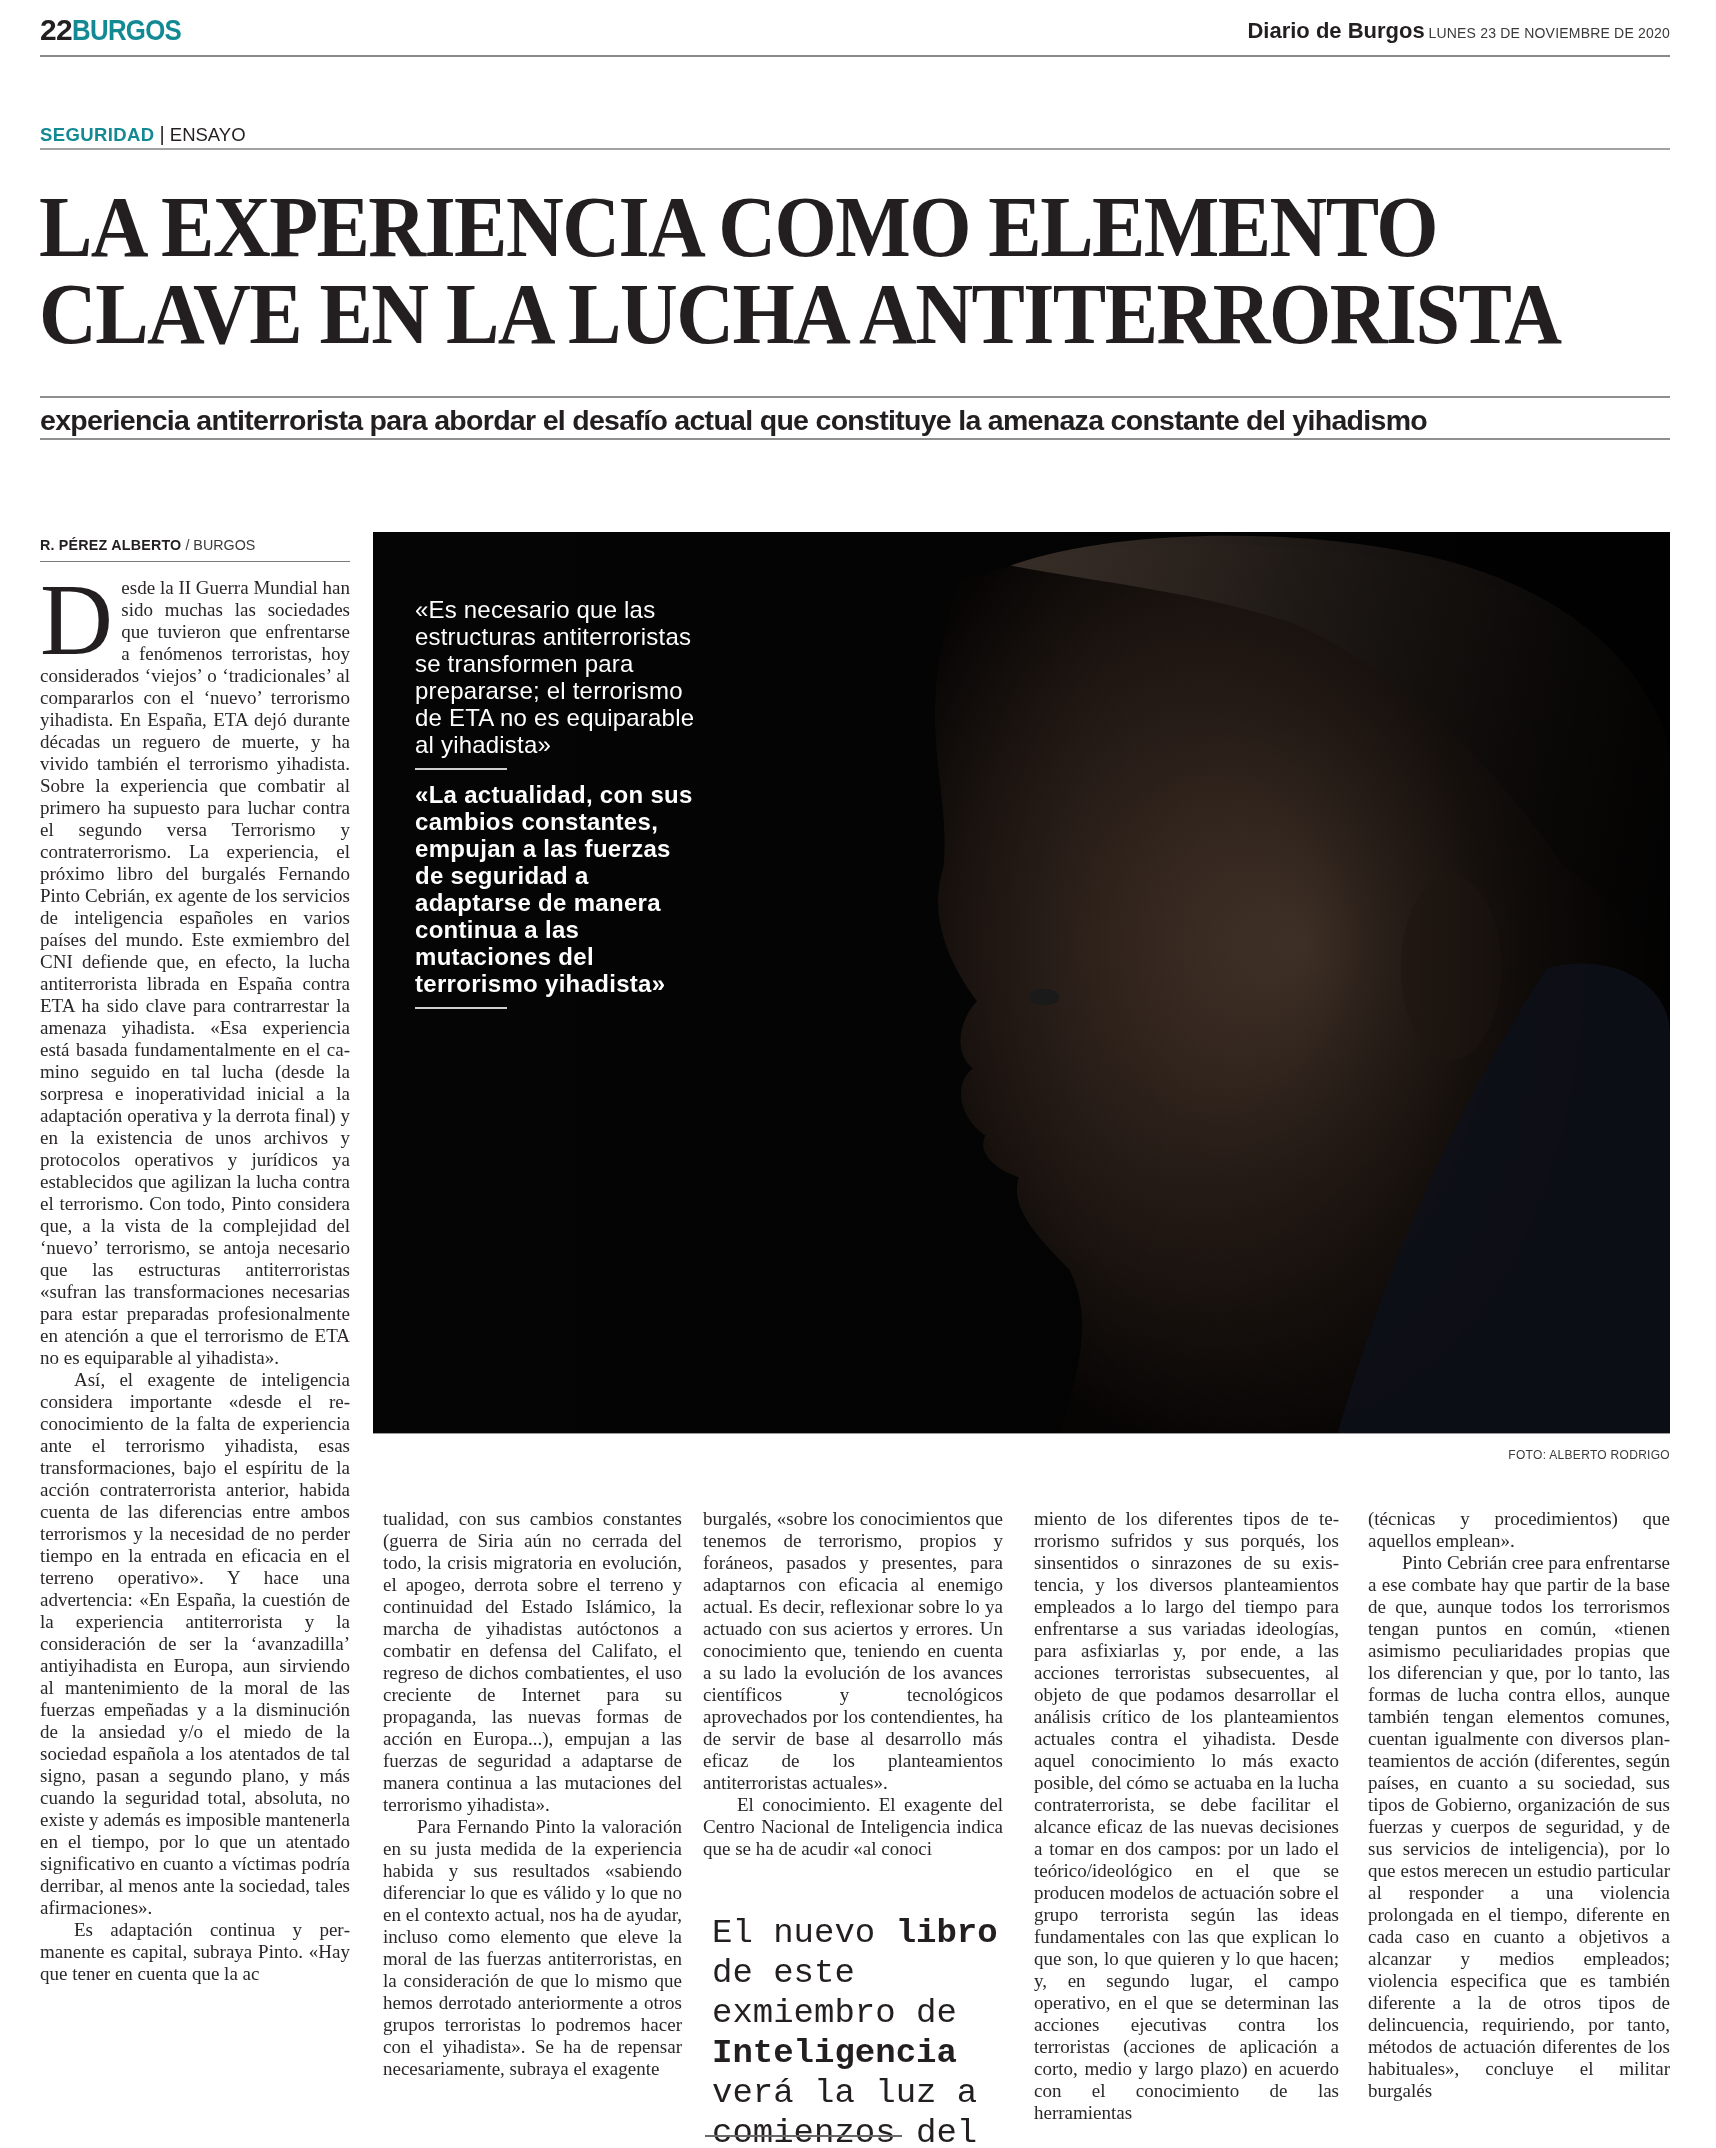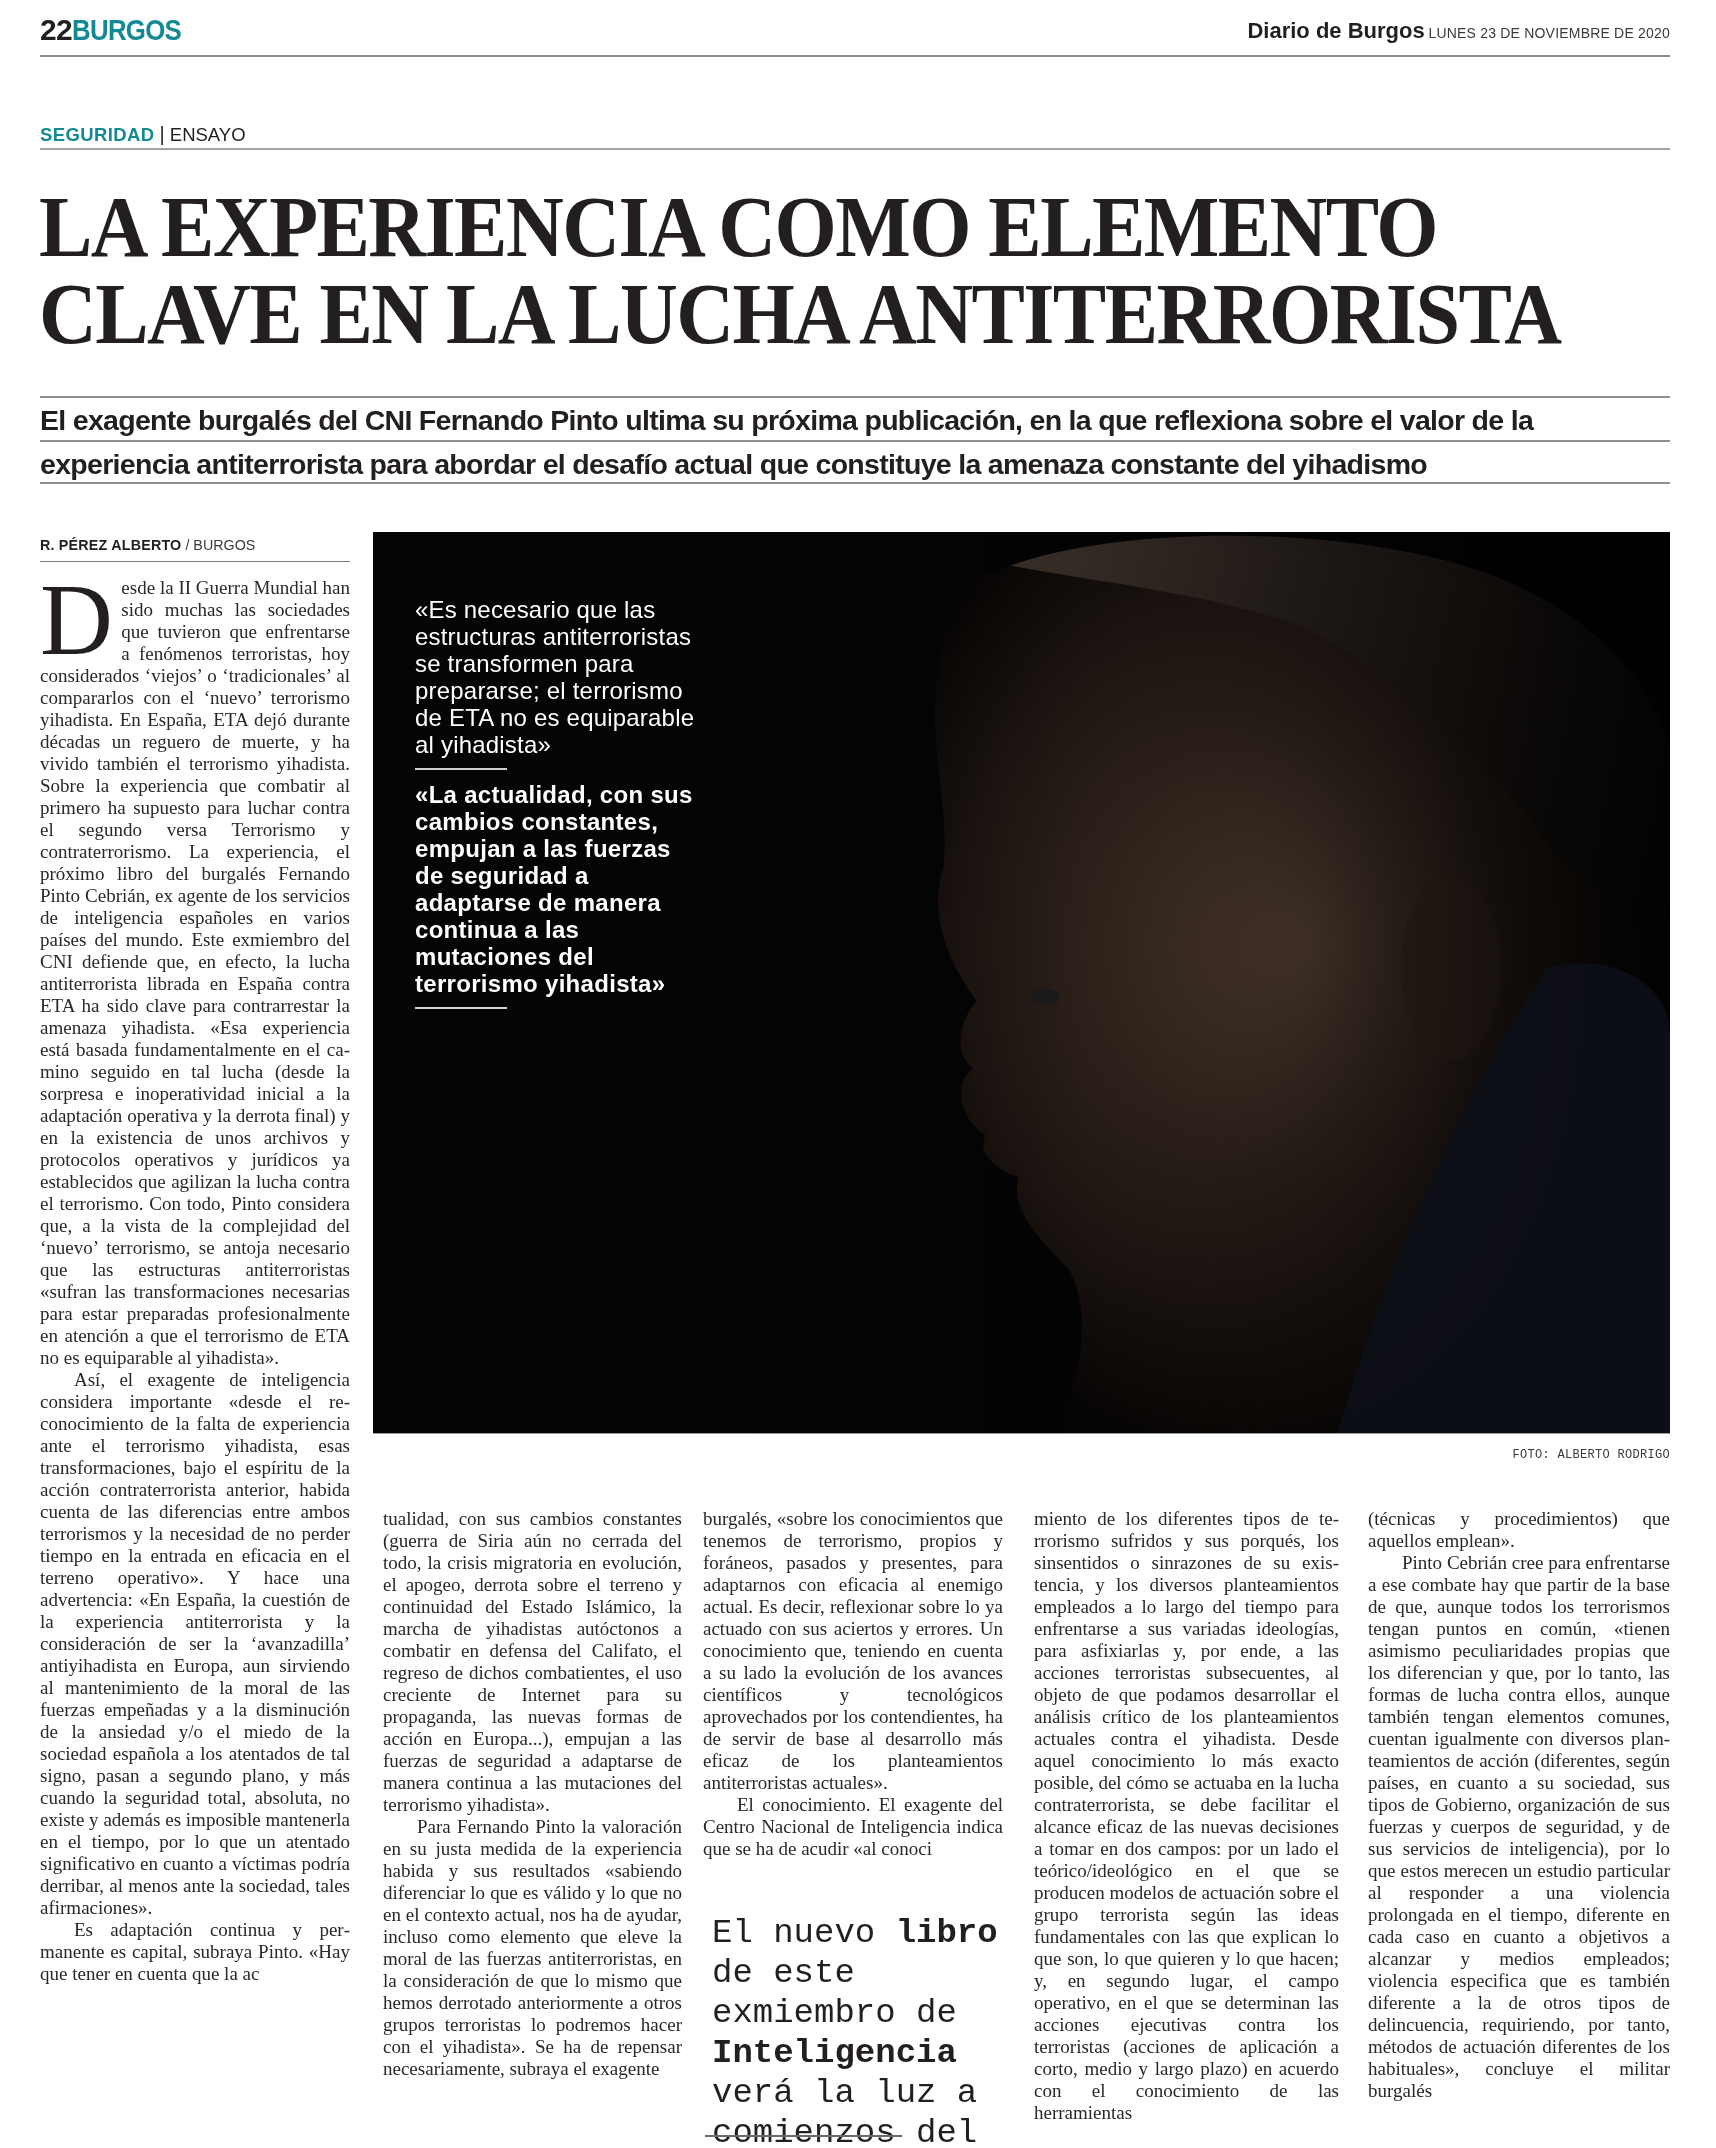--- a/index.html
+++ b/index.html
@@ -47,21 +47,21 @@
 
   .dropcap { float: left; font-size: 101px; line-height: 77px; margin: 5px 8.4px 0 0; color: #231f20; }
 
   
   .photo { position: absolute; left: 373px; top: 532px; width: 1297px; height: 902px; background: #050505; overflow: hidden; border-bottom: 1.7px solid #9a9a9a; }
   .photo .portrait { position: absolute; left: 0; top: 0; width: 100%; height: 100%; }
   .pull-quotes { position: absolute; left: 42px; top: 64px; width: 285px; color: #ffffff; font-family: "Liberation Sans", "DejaVu Sans", sans-serif; }
   .pq-light { font-size: 24px; line-height: 27px; font-weight: normal; letter-spacing: 0.2px; }
   .pq-bold { font-size: 24px; line-height: 27px; font-weight: bold; letter-spacing: 0.3px; margin-top: 11.7px; }
   .pq-rule { width: 92px; height: 1.7px; background: #cfcfcf; margin-top: 10px; }
-  .credit { position: absolute; right: 47px; top: 1448px; font-family: Liberation Mono, monospace; font-size: 12px; color: #3a3a3a; letter-spacing: 0.3px; }
+  .credit { position: absolute; right: 47px; top: 1448px; font-family: Liberation Sans, sans-serif; font-size: 12px; color: #3a3a3a; letter-spacing: 0.3px; }
 
   
   .feature { position: absolute; left: 712px; top: 1913px; width: 302px; font-family: Liberation Mono, monospace; font-size: 34px; line-height: 40px; color: #231f20; }
   .feature b { font-weight: bold; }
   .feature-rule { position: absolute; left: 705px; top: 2135px; width: 197px; height: 1.7px; background: #6a6a6a; }
 </style>
 </head>
 <body>
 
 <header class="page-header">
@@ -77,21 +77,20 @@
 <div class="kicker">
   <span class="tag">SEGURIDAD</span><span class="sep">|</span><span class="sub">ENSAYO</span>
 </div>
 
 <h1 class="headline">
   <div>LA EXPERIENCIA COMO ELEMENTO</div>
   <div>CLAVE EN LA LUCHA ANTITERRORISTA</div>
 </h1>
 
 <div class="deck">
-  <div class="line">El exagente burgalés del CNI Fernando Pinto ultima su próxima publicación, en la que reflexiona sobre el valor de la</div>
   <div class="line">experiencia antiterrorista para abordar el desafío actual que constituye la amenaza constante del yihadismo</div>
 </div>
 
 <div class="byline">
   <span class="author">R. PÉREZ ALBERTO</span><span class="place"> / </span><span class="place">BURGOS</span>
 </div>
 
 <div class="col col1">
   <p>
     <span class="dropcap">D</span><span>esde la II Guerra Mundial han sido muchas las so­ciedades que tuvieron que enfrentarse a fenómenos terroristas, hoy considerados ‘viejos’ o ‘tradicionales’ al compararlos con el ‘nuevo’ terrorismo yihadista. En España, ETA dejó durante décadas un reguero de muerte, y ha vivido también el terrorismo yihadista. So­bre la experiencia que combatir al primero ha supuesto para luchar contra el segundo versa Terrorismo y contraterrorismo. La experiencia, el próximo libro del burgalés Fer­nando Pinto Cebrián, ex agente de los servicios de inteligencia españo­les en varios países del mundo. Este exmiembro del CNI defiende que, en efecto, la lucha antiterrorista li­brada en España contra ETA ha sido clave para contrarrestar la amenaza yihadista. «Esa experiencia está ba­sada fundamentalmente en el ca­mino seguido en tal lucha (desde la sorpresa e inoperatividad inicial a la adaptación operativa y la derrota fi­nal) y en la existencia de unos archi­vos y protocolos operativos y jurídi­cos ya establecidos que agilizan la lucha contra el terrorismo. Con to­do, Pinto considera que, a la vista de la complejidad del ‘nuevo’ terroris­mo, se antoja necesario que las es­tructuras antiterroristas «sufran las transformaciones necesarias para estar preparadas profesionalmente en atención a que el terrorismo de ETA no es equiparable al yihadista».</span>

